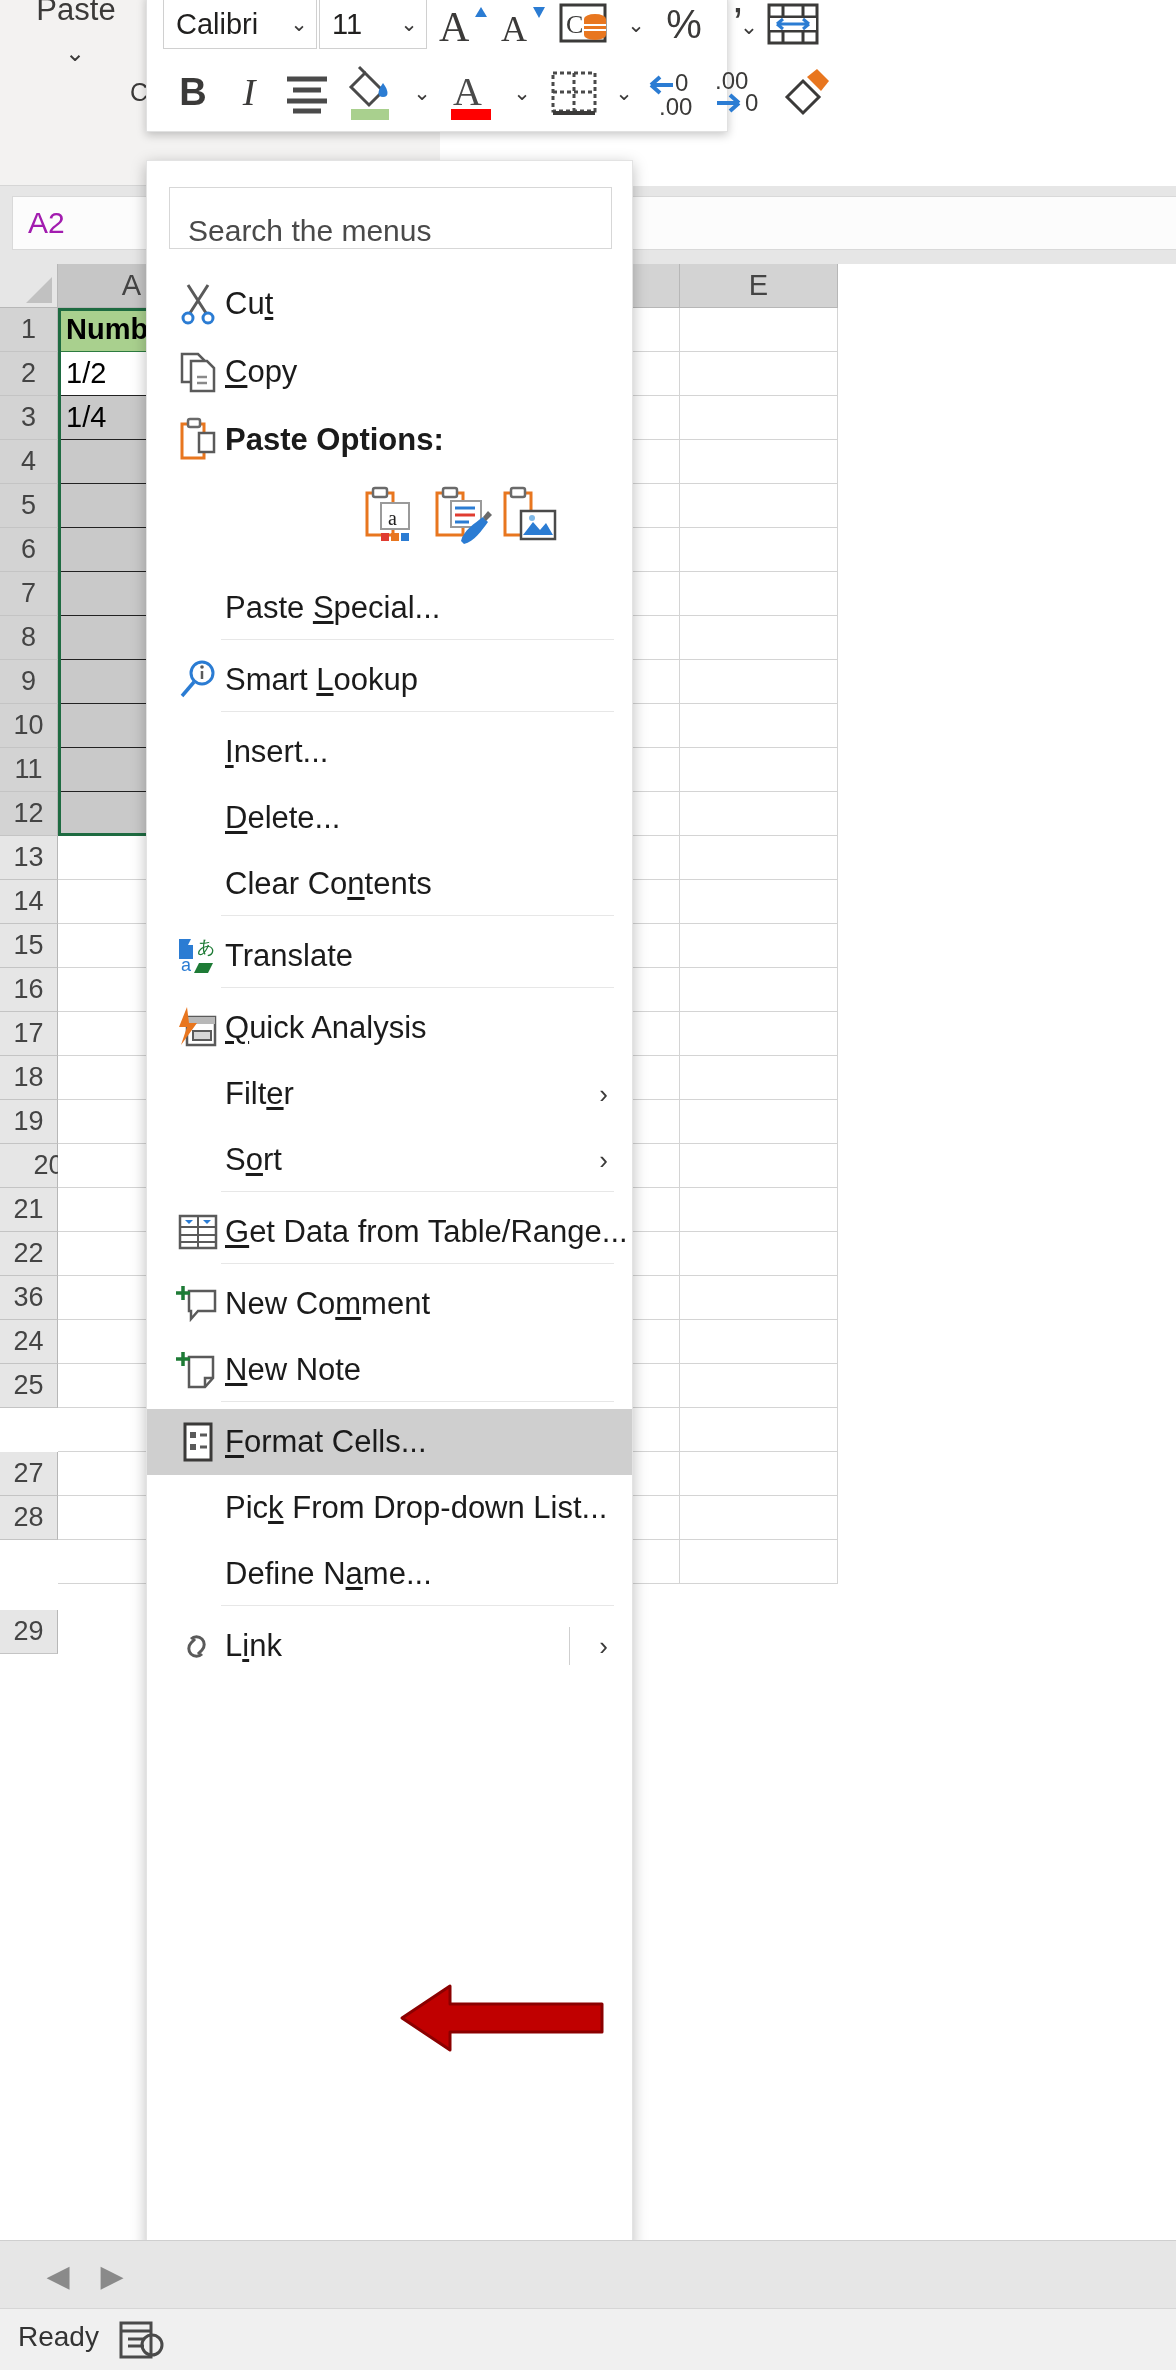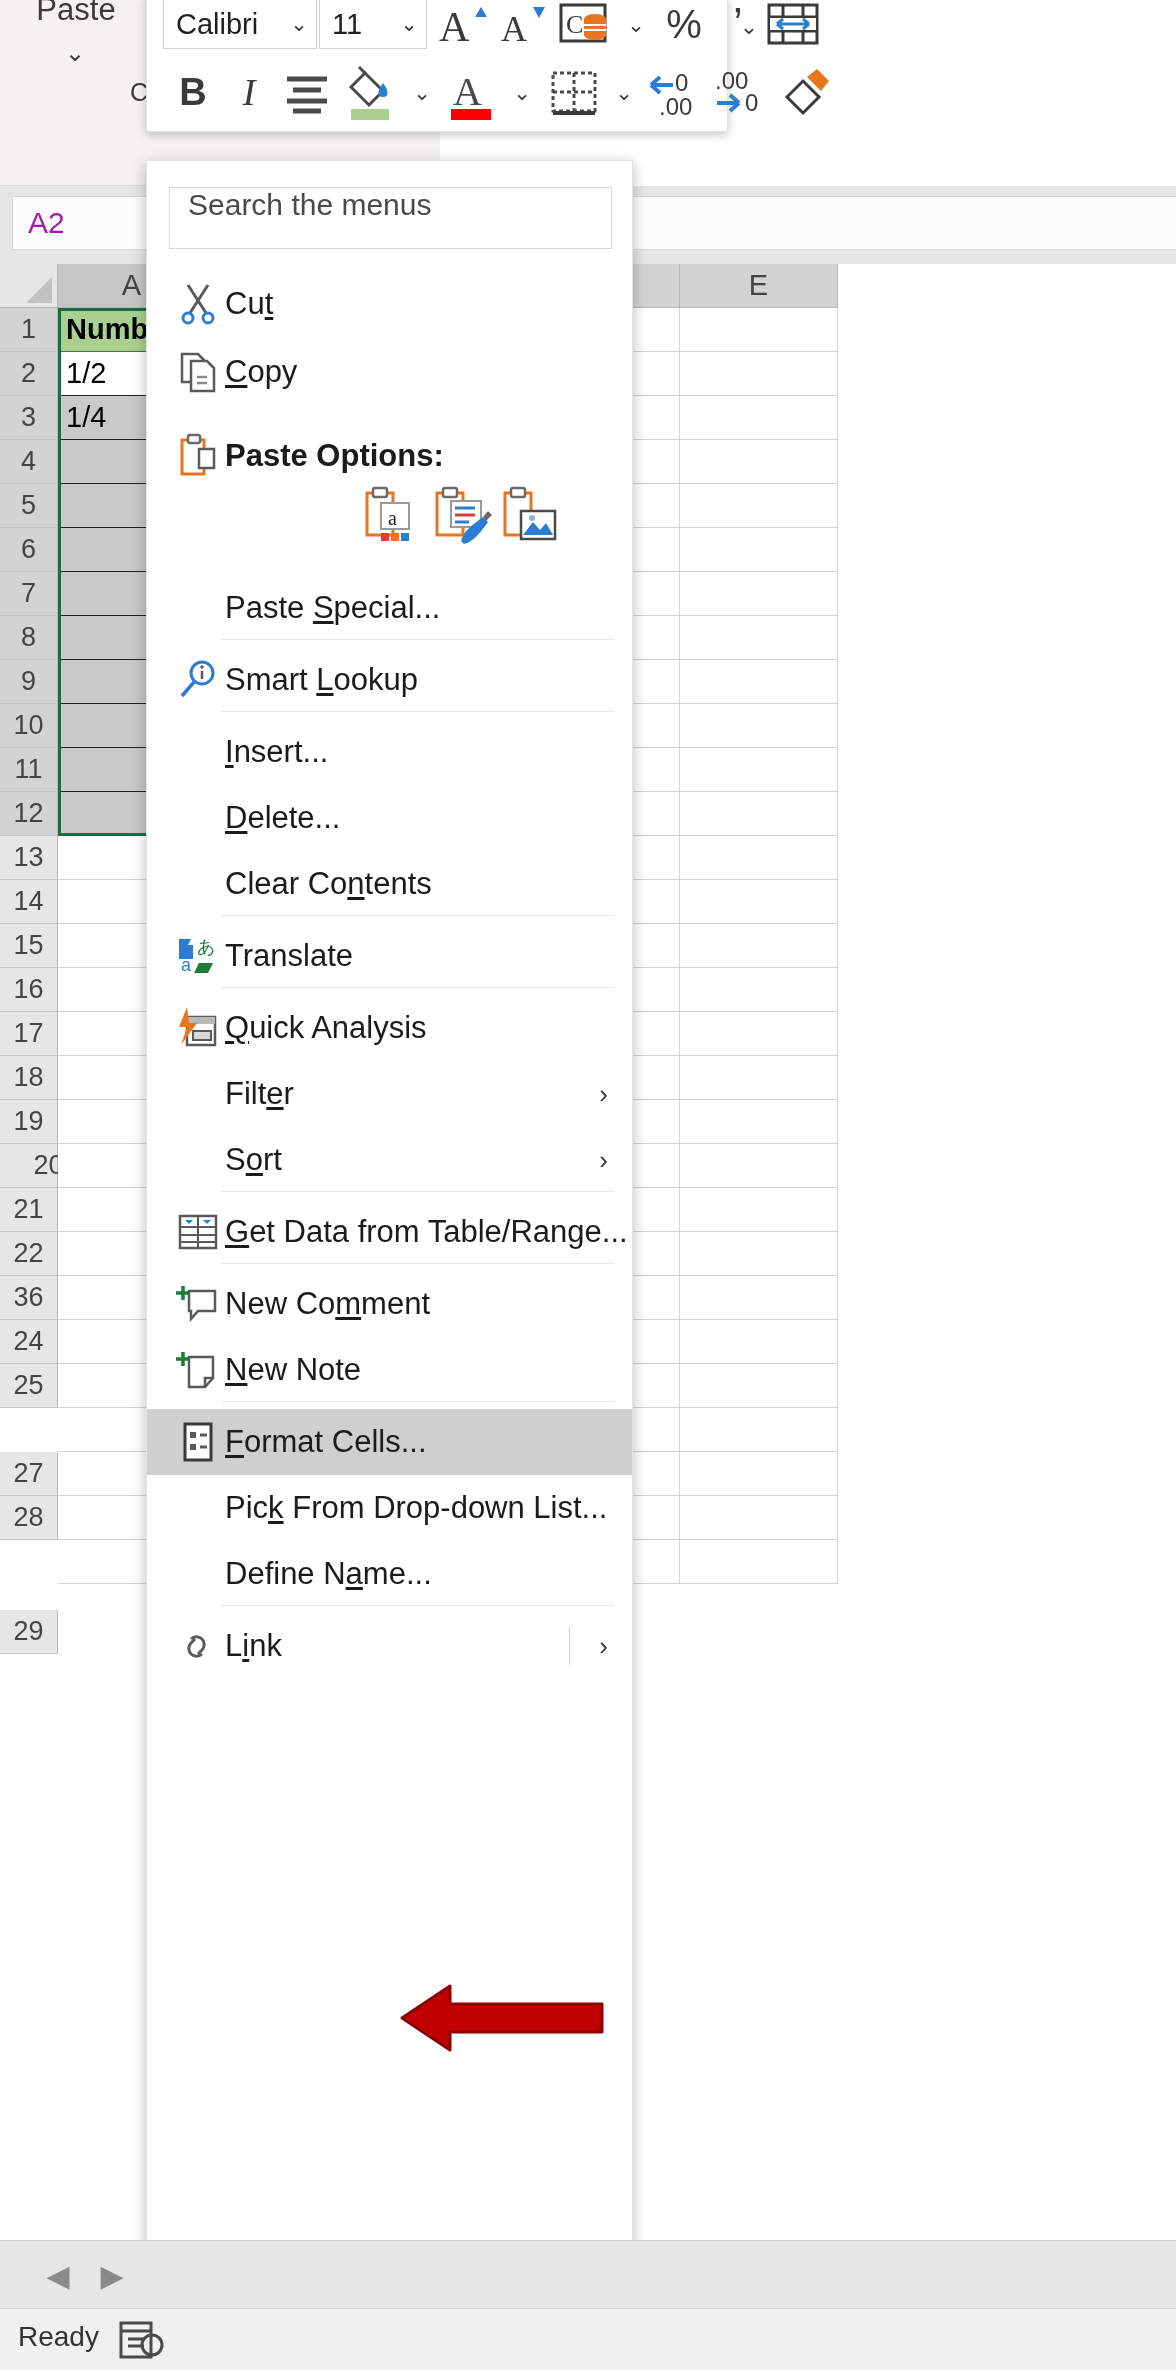--- a/index.html
+++ b/index.html
@@ -149,21 +149,21 @@
   
   #context-menu{
     position:absolute;left:146px;top:160px;width:487px;height:2090px;
     background:#ffffff;border:1px solid #e3e3e3;
     box-shadow:0 4px 14px rgba(0,0,0,.26);
     box-sizing:border-box;
   }
   #menu-search{
     position:absolute;left:22px;top:26px;width:443px;height:62px;
     border:1px solid #d7d7d7;box-sizing:border-box;background:#fff;
-    display:flex;align-items:flex-start;
+    display:flex;align-items:flex-end;
   }
   #menu-search .ph{padding-left:18px;font-size:30px;color:#4a4a4a;}
   .mi{
     position:absolute;left:0;width:485px;height:66px;
     display:flex;align-items:center;box-sizing:border-box;
   }
   .mi.hl{background:#cfcfcf;}
   .mi .ic{
     position:absolute;left:28px;top:50%;transform:translateY(-50%);
     width:46px;height:46px;display:flex;align-items:center;justify-content:center;
@@ -537,21 +537,21 @@
       <div class="mi" style="top: 178px;">
         <span class="ic">
           <svg viewBox="0 0 46 46" width="46" height="46">
             <path d="M7 5 h16 l6 6 v22 h-22 Z" fill="#fff" stroke="#5a5a5a" stroke-width="2.5"></path>
             <path d="M16 12 h16 l7 7 v23 h-23 Z" fill="#fff" stroke="#5a5a5a" stroke-width="2.5"></path>
             <path d="M22 28 h10 M22 34 h10" stroke="#8a8a8a" stroke-width="2.5"></path>
           </svg>
         </span>
         <span class="lbl"><span class="u">C</span>opy</span>
       </div>
-      <div class="mi" style="top: 262px;">
+      <div class="mi" style="top: 246px;">
         <span class="ic">
           <svg viewBox="0 0 46 46" width="46" height="46">
             <path d="M7 7 h22 v34 h-22 Z" fill="none" stroke="#e8761f" stroke-width="3"></path>
             <rect x="13" y="2" width="12" height="8" rx="2" fill="#fff" stroke="#6a6a6a" stroke-width="2.5"></rect>
             <rect x="24" y="16" width="15" height="19" fill="#fff" stroke="#5a5a5a" stroke-width="2.5"></rect>
           </svg>
         </span>
         <span class="lbl bold">Paste Options:</span>
       </div>
       <div id="paste-icons-row" style="top: 318px;">

